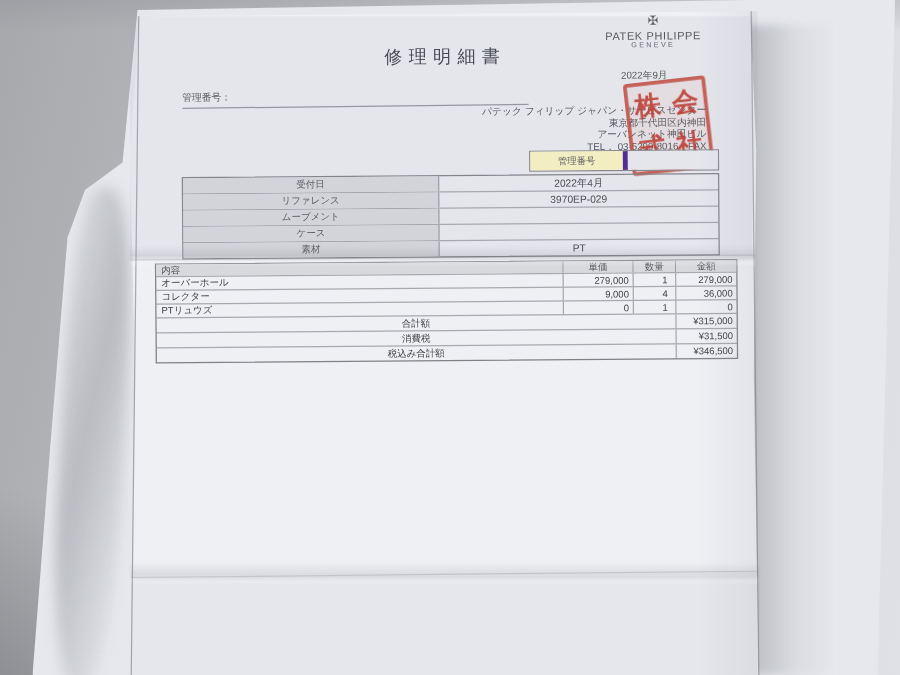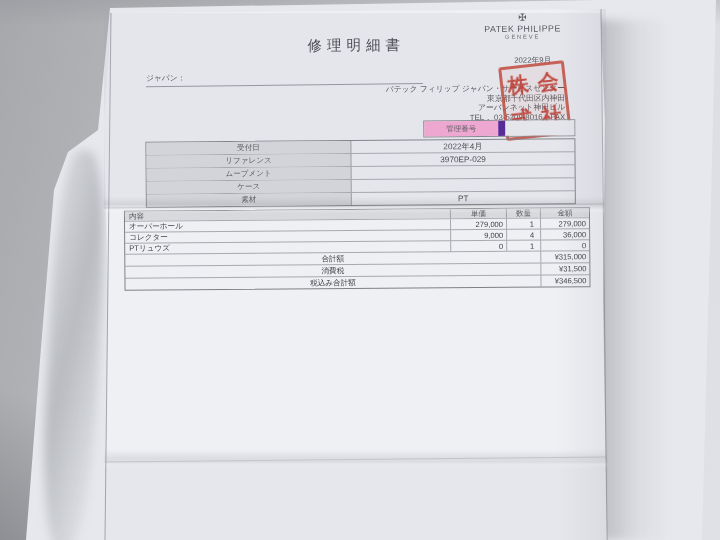--- a/index.html
+++ b/index.html
@@ -67,41 +67,41 @@
   .abs{position:absolute;}
 
   .doc-title{left:255px;top:36px;width:205px;text-align:center;
     font-size:14.5px;letter-spacing:5px;color:#3d3f44;font-weight:500;}
 
   .brand{left:466px;top:14px;width:116px;text-align:center;color:#4b4d51;}
   .brand .cross{font-size:10px;line-height:10px;color:#55565a;display:block;}
   .brand .name{font-size:8.8px;letter-spacing:.5px;white-space:nowrap;display:block;margin-top:1px;}
   .brand .sub{font-size:5.8px;letter-spacing:1.8px;display:block;color:#5c5e62;}
 
-  .issue-date{left:498px;top:56px;width:72px;text-align:center;font-size:7.8px;color:#4a4c50;}
+  .issue-date{left:498px;top:56px;width:72px;text-align:left;font-size:7.8px;color:#4a4c50;}
 
   .customer-label{left:147px;top:71px;font-size:7.8px;color:#4e5054;}
   .customer-line{left:147px;top:84px;width:277px;height:1px;background:rgba(88,90,96,.6);transform:rotate(-.2deg);}
 
   .issuer{left:320px;top:85px;width:246px;text-align:right;font-size:7.8px;
     line-height:9.6px;color:#4b4d52;white-space:nowrap;}
 
   .stamp{
     left:503px;top:65px;width:60px;height:68px;
     border:3px solid rgba(197,57,41,.82);border-radius:3px;
     transform:rotate(-6deg);
     display:grid;grid-template-columns:1fr 1fr;align-items:center;justify-items:center;
     color:rgba(192,48,34,.9);font-weight:bold;font-size:21px;line-height:22px;
     filter:blur(.4px);background:rgba(215,90,70,.07);
   }
 
   .ctrl-box{left:424px;top:121px;width:152px;height:17px;display:flex;
     border:1px solid #84868b;box-sizing:border-box;font-size:7.5px;}
-  .ctrl-label{width:74px;background:#f9a8d4;display:flex;align-items:center;justify-content:center;
-    color:#54565a;border-right:7px solid #4c1d95;}
+  .ctrl-label{width:74px;background:#fef9c3;display:flex;align-items:center;justify-content:center;
+    color:#54565a;border-right:4px solid #4c1d95;}
   .ctrl-value{flex:1;background:#eef0f4;}
 
   .info-table{left:146px;top:140px;width:430px;border:1px solid #7f8186;box-sizing:border-box;}
   .info-row{display:flex;height:12px;border-top:1px solid rgba(110,112,117,.55);}
   .info-row:first-child{border-top:none;}
   .info-label{width:204px;background:#d9dbde;border-right:1px solid rgba(110,112,117,.55);
     display:flex;align-items:center;justify-content:center;font-size:7.6px;color:#505257;}
   .info-value{flex:1;display:flex;align-items:center;justify-content:center;font-size:8.2px;color:#3f4145;}
 
   .detail-table{left:124px;top:209px;width:466px;border:1px solid #7f8186;box-sizing:border-box;font-size:7.6px;}
@@ -138,21 +138,21 @@
     <div class="abs doc-title">修理明細書</div>
 
     <div class="abs brand">
       <span class="cross">✠</span>
       <span class="name">PATEK PHILIPPE</span>
       <span class="sub">GENEVE</span>
     </div>
 
     <div class="abs issue-date">2022年9月</div>
 
-    <div class="abs customer-label">ジャパン：</div>
+    <div class="abs customer-label">管理番号：</div>
     <div class="abs customer-line"></div>
 
     <div class="abs issuer">
       <div>パテック フィリップ ジャパン・サービスセンター</div>
       <div>東京都千代田区内神田</div>
       <div>アーバンネット神田ビル</div>
       <div>TEL． 03-5209-8016　FAX</div>
     </div>
 
     <div class="abs stamp">

